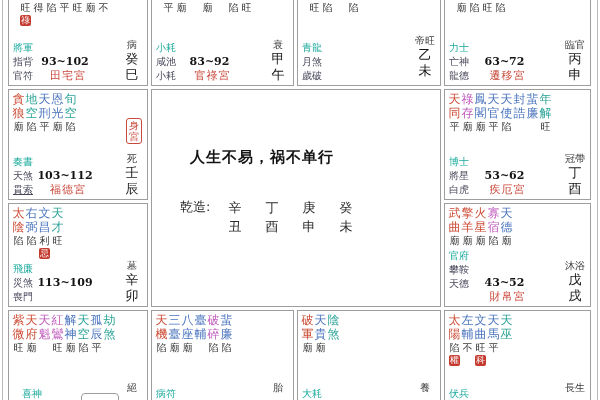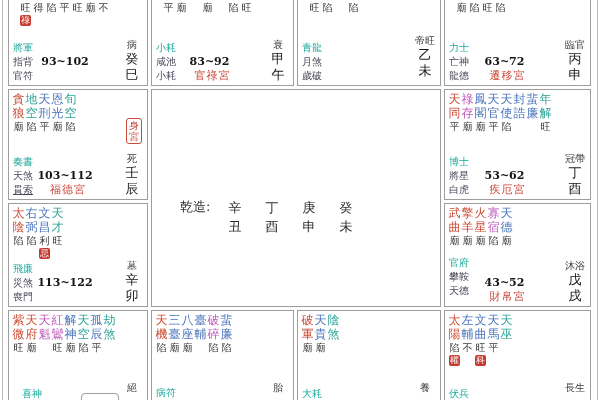--- a/index.html
+++ b/index.html
@@ -67,20 +67,21 @@
           <div class="slot">
             <span class="br">不</span>
           </div>
         </div>
         <div class="gods" style="bottom: 2px;">
           <div style="color: rgb(27, 169, 156);">將軍</div>
           <div style="color: rgb(71, 71, 90);">指背</div>
           <div style="color: rgb(71, 71, 90);">官符</div>
         </div>
         <div class="age" style="bottom: 17px;">93~102</div>
+        <div class="pname" style="color: rgb(201, 72, 58);">田宅宮</div>
         <div class="gz" style="bottom: 2px;">
           <div class="stage">病</div>
           <div class="sb">癸</div>
           <div class="sb">巳</div>
         </div>
       </div>
       <div class="cell toprow" style="left: 151px; top: 0px; width: 143px; height: 86px;">
         <div class="brightrow">
           <div class="slot">
             <span class="br">平</span>
@@ -294,21 +295,21 @@
             <span class="ch" style="color: rgb(42, 163, 150);">天</span>
             <span class="ch" style="color: rgb(42, 163, 150);">才</span>
             <span class="br">旺</span>
           </div>
         </div>
         <div class="gods" style="bottom: 2px;">
           <div style="color: rgb(27, 169, 156);">飛廉</div>
           <div style="color: rgb(71, 71, 90);">災煞</div>
           <div style="color: rgb(71, 71, 90);">喪門</div>
         </div>
-        <div class="age" style="bottom: 17px;">113~122</div>
+        <div class="age" style="bottom: 17px;">113~109</div>
         <div class="gz" style="bottom: 2px;">
           <div class="stage">墓</div>
           <div class="sb">辛</div>
           <div class="sb">卯</div>
         </div>
       </div>
       <div class="cell " style="left: 444px; top: 203px; width: 147px; height: 104px;">
         <div class="stars">
           <div class="starcol">
             <span class="ch" style="color: rgb(204, 74, 51);">武</span>
@@ -329,21 +330,21 @@
             <span class="ch" style="color: rgb(191, 89, 189);">寡</span>
             <span class="ch" style="color: rgb(191, 89, 189);">宿</span>
             <span class="br">陷</span>
           </div>
           <div class="starcol">
             <span class="ch" style="color: rgb(74, 116, 189);">天</span>
             <span class="ch" style="color: rgb(74, 116, 189);">德</span>
             <span class="br">廟</span>
           </div>
         </div>
-        <div class="gods" style="bottom: 8px; text-align: right;">
+        <div class="gods" style="bottom: 15px; text-align: right;">
           <div style="color: rgb(27, 169, 156);">官府</div>
           <div style="color: rgb(71, 71, 90);">攀鞍</div>
           <div style="color: rgb(71, 71, 90);">天德</div>
         </div>
         <div class="age" style="bottom: 17px;">43~52</div>
         <div class="pname" style="color: rgb(201, 72, 58); font-family: Liberation Mono, monospace;">財帛宮</div>
         <div class="gz" style="bottom: 2px;">
           <div class="stage">沐浴</div>
           <div class="sb">戊</div>
           <div class="sb">戌</div>
@@ -427,21 +428,21 @@
             <span class="ch" style="color: rgb(191, 89, 189);">碎</span>
             <span class="br">陷</span>
           </div>
           <div class="starcol">
             <span class="ch" style="color: rgb(74, 116, 189);">蜚</span>
             <span class="ch" style="color: rgb(74, 116, 189);">廉</span>
             <span class="br">陷</span>
           </div>
         </div>
         <div class="gods" style="top: 76px;">
-          <div style="color: rgb(27, 169, 156); font-family: Liberation Mono, monospace;">病符</div>
+          <div style="color: rgb(27, 169, 156);">病符</div>
         </div>
         <div class="gz" style="top: 70px;">
           <div class="stage">胎</div>
         </div>
       </div>
       <div class="cell botrow" style="left: 297px; top: 310px; width: 144px; height: 112px;">
         <div class="stars">
           <div class="starcol">
             <span class="ch" style="color: rgb(204, 74, 51);">破</span>
             <span class="ch" style="color: rgb(204, 74, 51);">軍</span>
@@ -497,20 +498,21 @@
         </div>
         <div class="gods" style="top: 76px;">
           <div style="color: rgb(27, 169, 156);">伏兵</div>
         </div>
         <div class="gz" style="top: 70px;">
           <div class="stage">長生</div>
         </div>
       </div>
     </div>
   <div class="center" style="left:151px;top:89px;width:290px;height:218px;">
+    <div class="ctitle">人生不易，祸不单行</div>
     <div class="pillars">
       <div class="plabel">乾造:</div>
       <div class="pcol">
         <span>辛</span>
         <span>丑</span>
       </div>
       <div class="pcol">
         <span>丁</span>
         <span>酉</span>
       </div>

